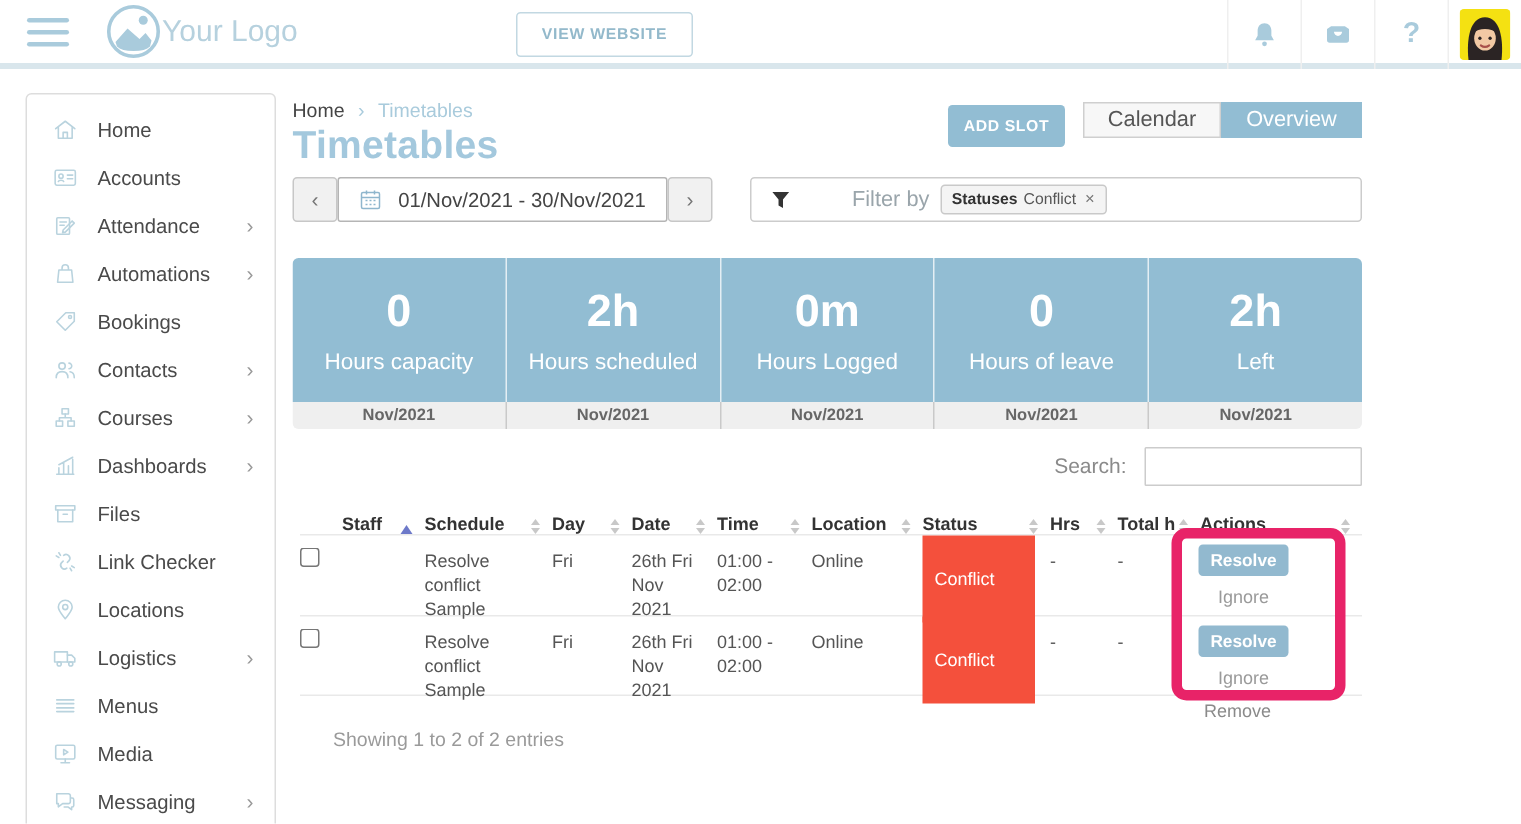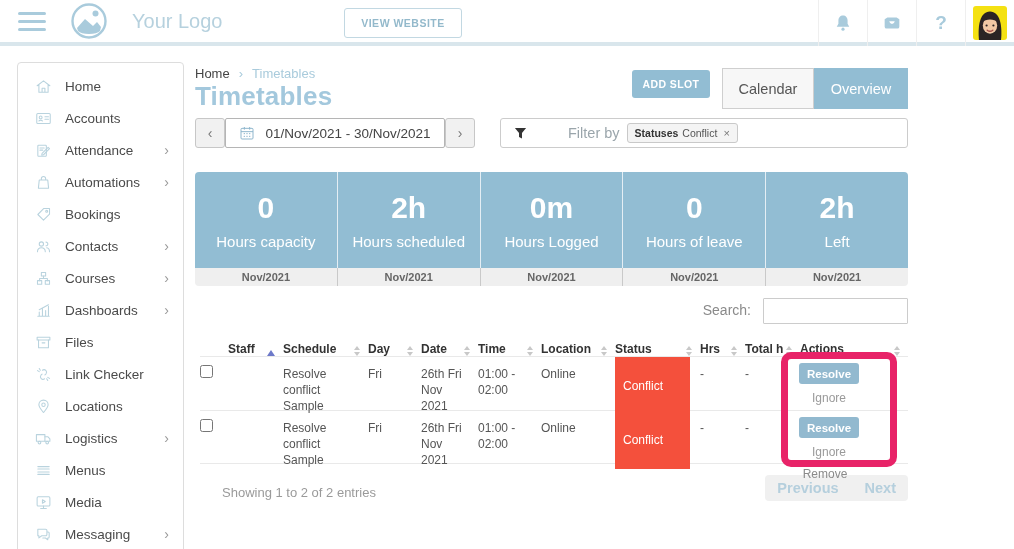--- a/index.html
+++ b/index.html
@@ -9,21 +9,21 @@
   :root{
     --accent:#92bdd3; --light:#a9cbdc; --red:#f4503c; --pink:#e82368;
     --txt:#4a4a4a; --muted:#999;
   }
 
   
   .topbar{ position:absolute; top:0; left:0; width:1014px; height:46px;
     background:#fff; border-bottom:4px solid #d9e6ec; display:flex; align-items:center; z-index:5;}
   .burger{ margin-left:18px; width:30px; cursor:pointer; }
   .burger div{ height:3px; background:var(--light); border-radius:2px; margin:5px 0; width:28px;}
-  .logo-wrap{ display:flex; align-items:center; margin-left:22px; gap:24px;}
+  .logo-wrap{ display:flex; align-items:center; margin-left:22px; gap:0;}
   .logo-text{ font-size:20px; color:#b6d1de; }
   .view-website{ position:absolute; left:344px; top:8px; width:118px; height:30px;
     background:#fff; border:1px solid #c2d8e2; border-radius:3px; color:#93b9cb;
     font-size:10.5px; font-weight:bold; letter-spacing:.5px; display:flex;
     align-items:center; justify-content:center; cursor:pointer;}
   .top-icons{ position:absolute; right:0; top:0; height:46px; display:flex;}
   .top-icon-cell{ width:49px; height:46px; display:flex; align-items:center;
     justify-content:center; border-left:1px solid #efefef; cursor:pointer;}
   .help-glyph{ font-size:19px; font-weight:bold; color:var(--light);}
   .avatar{ width:34px; height:34px; border-radius:3px; overflow:hidden; }
@@ -44,21 +44,21 @@
     font-size:13px; align-items:center;}
   .bc-home{ color:#444; cursor:pointer;}
   .bc-sep,.bc-cur{ color:var(--light);}
   .page-title{ position:absolute; left:0; top:19px; font-size:26px; font-weight:bold;
     color:#a3c8dd; letter-spacing:.2px;}
 
   .header-actions{ position:absolute; right:0; top:6px; display:flex; gap:12px; align-items:flex-start;}
   .btn-addslot{ margin-top:2px; width:78px; height:28px; background:var(--accent);
     border:none; border-radius:3px; color:#fff; font-size:10.5px; font-weight:bold;
     letter-spacing:.4px; cursor:pointer; font-family:inherit;}
-  .segmented{ display:flex; height:41px;}
+  .segmented{ display:flex; height:24px;}
   .seg-calendar{ width:92px; background:#f7f7f7; border:1px solid #cfcfcf;
     color:#555; font-size:14.5px; display:flex; align-items:center; justify-content:center; cursor:pointer;}
   .seg-overview{ width:94px; background:var(--accent); color:#fff; font-size:14.5px;
     display:flex; align-items:center; justify-content:center; cursor:pointer;}
 
   .controls{ position:absolute; left:0; top:56px; height:30px; display:flex;}
   .nav-btn{ width:30px; height:30px; background:#f1f1f1; border:1px solid #c7c7c7;
     border-radius:3px; color:#777; font-size:14px; display:flex; align-items:center;
     justify-content:center; cursor:pointer;}
   .date-box{ width:220px; height:30px; background:#fff; border:1px solid #b5b5b5;
@@ -494,19 +494,15 @@
         <button class="btn-resolve">Resolve</button>
         <span class="link-ignore">Ignore</span>
       </div>
     </div>
   </div>
       </div>
   </div>
 
   <div class="showing">Showing 1 to 2 of 2 entries</div>
   <div class="remove-label">Remove</div>
-  <div class="pagination">
-    <span class="page-btn">Previous</span>
-    <span class="page-btn">Next</span>
-  </div>
 </div>
 
 <div class="highlight-box"></div>
 
 </body></html>

